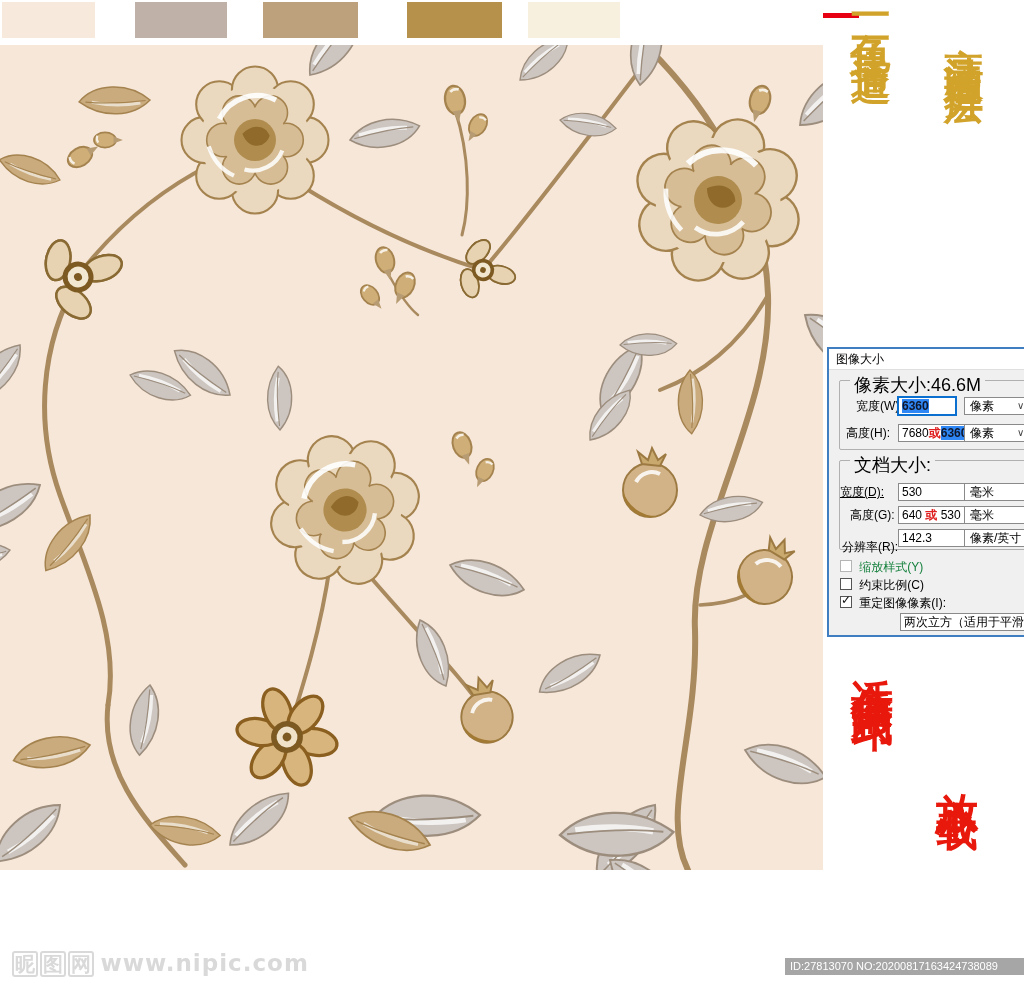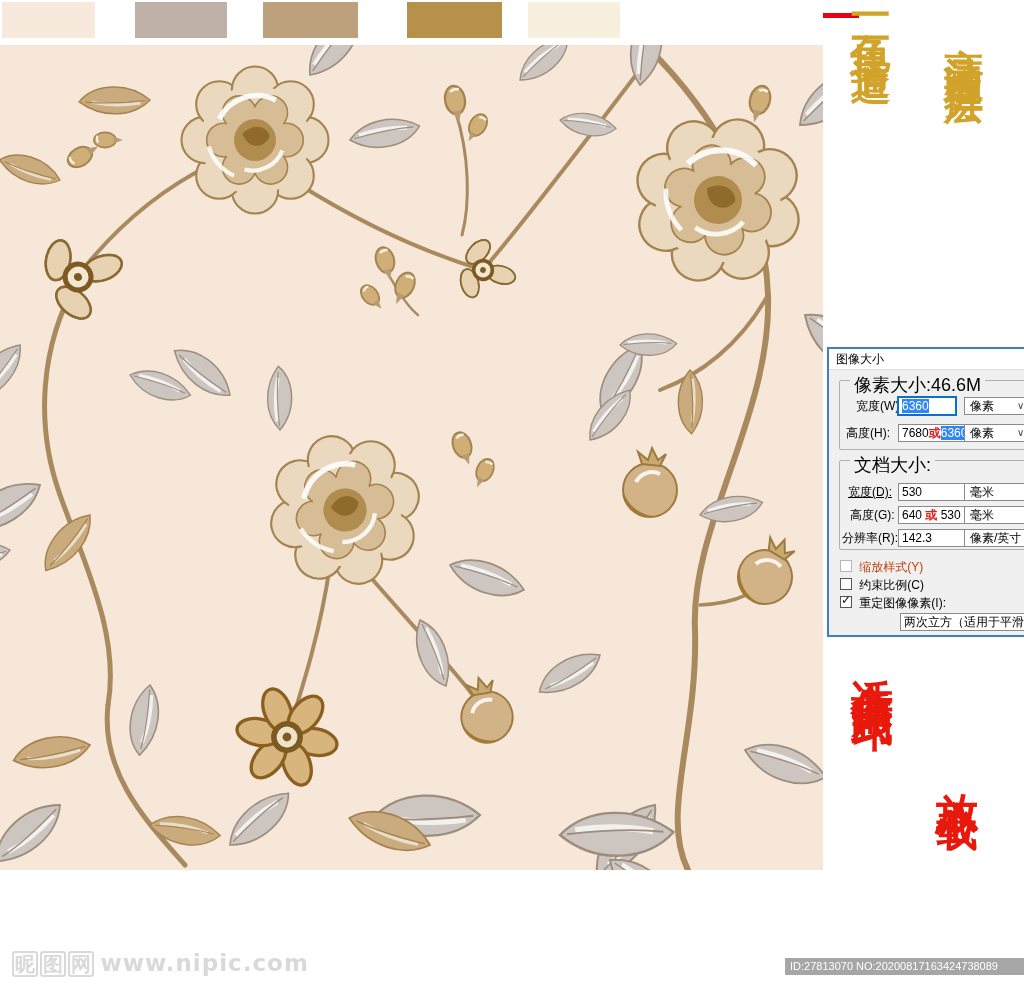--- a/index.html
+++ b/index.html
@@ -35,33 +35,33 @@
   .grp1{top:31px;height:68px;}
   .grp2{top:111px;height:88px;}
   .grp-legend{position:absolute;top:-8px;left:10px;background:#f0f0f0;padding:0 4px;font-size:18px;}
   .frow{position:absolute;height:18px;line-height:18px;}
   .flabel{position:absolute;font-size:12px;}
   .fbox{
     position:absolute;background:#ffffff;border:1px solid #8a8a8a;height:16px;
     line-height:16px;padding-left:3px;font-size:12px;white-space:nowrap;overflow:hidden;
   }
   .fbox.focus{border:1px solid #0b6fd0;outline:1px solid #0b6fd0;}
-  .sel{background:#2f86f5;color:#ffffff;}
+  .sel{background:#2f86f5;color:#0f172a;font-weight:bold;}
   .orred{color:#e02020;font-weight:bold;}
   .combo{
     position:absolute;background:#ffffff;border:1px solid #8a8a8a;height:16px;
     line-height:16px;padding-left:5px;font-size:12px;width:95px;white-space:nowrap;
   }
   .combo .chev{position:absolute;left:52px;top:0;color:#444;font-size:10px;}
   .cbrow{position:absolute;left:11px;height:14px;line-height:14px;font-size:12px;}
   .cbx{display:inline-block;width:10px;height:10px;border:1px solid #555;background:#fff;
     vertical-align:-1px;margin-right:4px;position:relative;}
   .cbx.dis{border-color:#b5b5b5;}
   .cbx .mark{position:absolute;left:0px;top:-4px;font-size:12px;color:#111;}
-  .cblabel.dis{color:#c2410c;}
+  .cblabel.dis{color:#15803d;}
   
   .nipic{
     position:absolute;left:12px;top:950px;z-index:15;color:#d9d9d9;
     font-weight:bold;white-space:nowrap;
   }
   .nipic .wchar{
     display:inline-block;border:2px solid #d9d9d9;border-radius:3px;background:#fff;
     font-size:20px;line-height:22px;padding:0 1px;margin-right:2px;
     font-family:"DejaVu Serif",serif;
   }
@@ -253,31 +253,31 @@
     <div class="frow" style="left:0;top:43px;width:244px;">
       <span class="flabel" style="left:6px;">高度(H):</span>
       <span class="fbox" style="left:58px;top:0;width:62px;"><span>7680</span><span class="orred">或</span><span class="sel">6360</span></span>
       <span class="combo" style="left:124px;top:0;"><span>像素</span><span class="chev">∨</span></span>
     </div>
   </div>
 
   <div class="grp grp2">
     <span class="grp-legend">文档大小:</span>
     <div class="frow" style="left:0;top:22px;width:244px;">
-      <span class="flabel" style="left:8px;text-decoration:underline;">宽度(D):</span>
+      <span class="flabel" style="left:0;text-decoration:underline;">宽度(D):</span>
       <span class="fbox" style="left:58px;top:0;width:62px;"><span>530</span></span>
       <span class="combo" style="left:124px;top:0;"><span>毫米</span></span>
     </div>
     <div class="frow" style="left:0;top:45px;width:244px;">
       <span class="flabel" style="left:10px;">高度(G):</span>
       <span class="fbox" style="left:58px;top:0;width:62px;"><span>640 </span><span class="orred">或</span><span> 530</span></span>
       <span class="combo" style="left:124px;top:0;"><span>毫米</span></span>
     </div>
     <div class="frow" style="left:0;top:68px;width:244px;">
-      <span class="flabel" style="left:2px;">分辨率(R):</span>
+      <span class="flabel" style="left:2px;margin-top:9px;">分辨率(R):</span>
       <span class="fbox" style="left:58px;top:0;width:62px;"><span>142.3</span></span>
       <span class="combo" style="left:124px;top:0;"><span>像素/英寸</span></span>
     </div>
   </div>
 
   <div class="cbrow" style="top:211px;">
     <span class="cbx dis"></span>
     <span class="cblabel dis">缩放样式(Y)</span>
   </div>
   <div class="cbrow" style="top:229px;">

